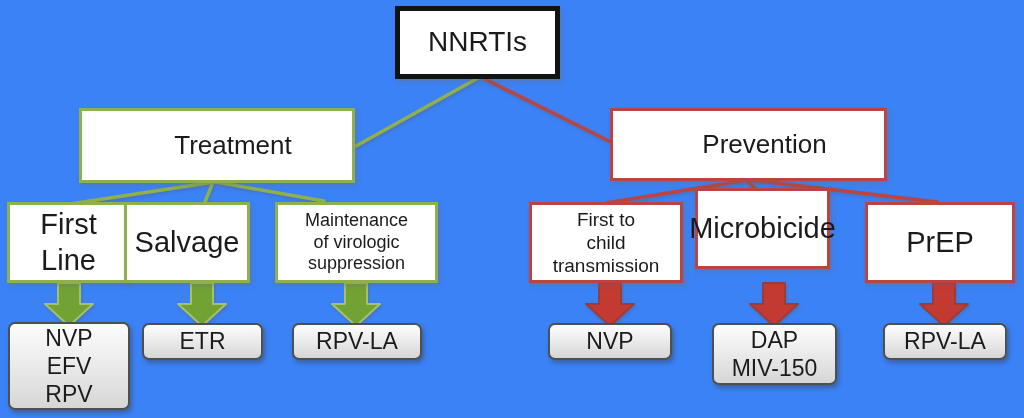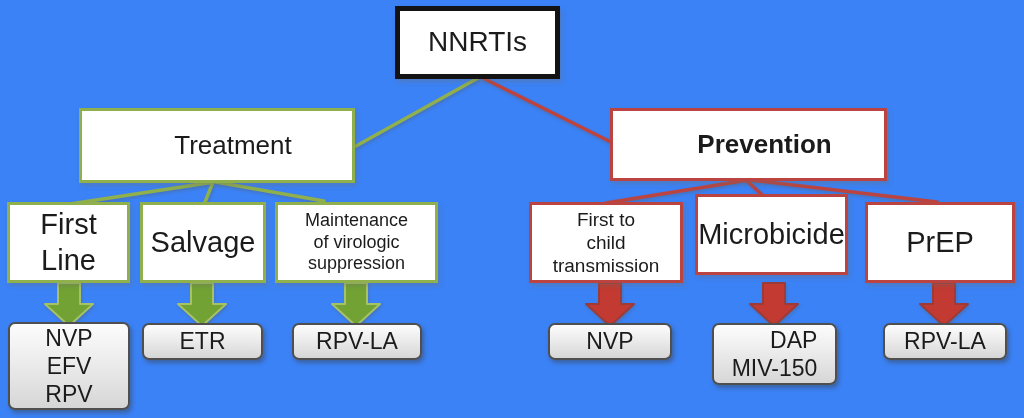--- a/index.html
+++ b/index.html
@@ -59,63 +59,63 @@
     <polygon class="arrow-red" points="933,283 955,283 955,304 968,304 944,326 920,304 933,304"></polygon>
   </svg>
 
   <div class="node box-black t28" style="left:395px;top:6px;width:165px;height:73px;">
     <span>NNRTIs</span>
   </div>
 
   <div class="node box-green t26" style="left:79px;top:108px;width:276px;height:75px;">
     <span>Treatment</span>
   </div>
-  <div class="node box-red t26" style="left:610px;top:108px;width:277px;height:73px;font-weight:bold;">
+  <div class="node box-red t26" style="left:610px;top:108px;width:277px;height:73px;">
     <span>Prevention</span>
   </div>
 
   <div class="node box-green t22" style="left:7px;top:202px;width:123px;height:81px;">
     <span>First Line</span>
   </div>
-  <div class="node box-green t22" style="left:140px;top:202px;width:126px;height:81px;">
+  <div class="node box-green t22" style="left:124px;top:202px;width:126px;height:81px;">
     <span>Salvage</span>
   </div>
   <div class="node box-green t18" style="left:275px;top:202px;width:163px;height:81px;">
     <span>Maintenance
 of virologic
 suppression</span>
   </div>
 
   <div class="node box-red t19" style="left:529px;top:202px;width:154px;height:81px;">
     <span>First to
 child
 transmission</span>
   </div>
-  <div class="node box-red t22" style="left:695px;top:194px;width:153px;height:81px;">
+  <div class="node box-red t22" style="left:695px;top:188px;width:135px;height:81px;">
     <span>Microbicide</span>
   </div>
   <div class="node box-red t22" style="left:865px;top:202px;width:150px;height:81px;">
     <span>PrEP</span>
   </div>
 
   <div class="node box-gray t23" style="left:8px;top:322px;width:122px;height:88px;">
     <span>NVP
 EFV
 RPV</span>
   </div>
   <div class="node box-gray t23" style="left:142px;top:323px;width:121px;height:37px;text-align:center;">
     <span>ETR</span>
   </div>
   <div class="node box-gray t23" style="left:292px;top:323px;width:130px;height:37px;">
     <span>RPV-LA</span>
   </div>
   <div class="node box-gray t23" style="left:548px;top:323px;width:124px;height:37px;">
     <span>NVP</span>
   </div>
-  <div class="node box-gray t23" style="left:712px;top:323px;width:125px;height:62px;text-align:right;">
+  <div class="node box-gray t23" style="left:712px;top:323px;width:125px;height:62px;">
     <span>DAP
 MIV-150</span>
   </div>
   <div class="node box-gray t23" style="left:883px;top:323px;width:124px;height:37px;">
     <span>RPV-LA</span>
   </div>
 
 </div>
 
 </body></html>

